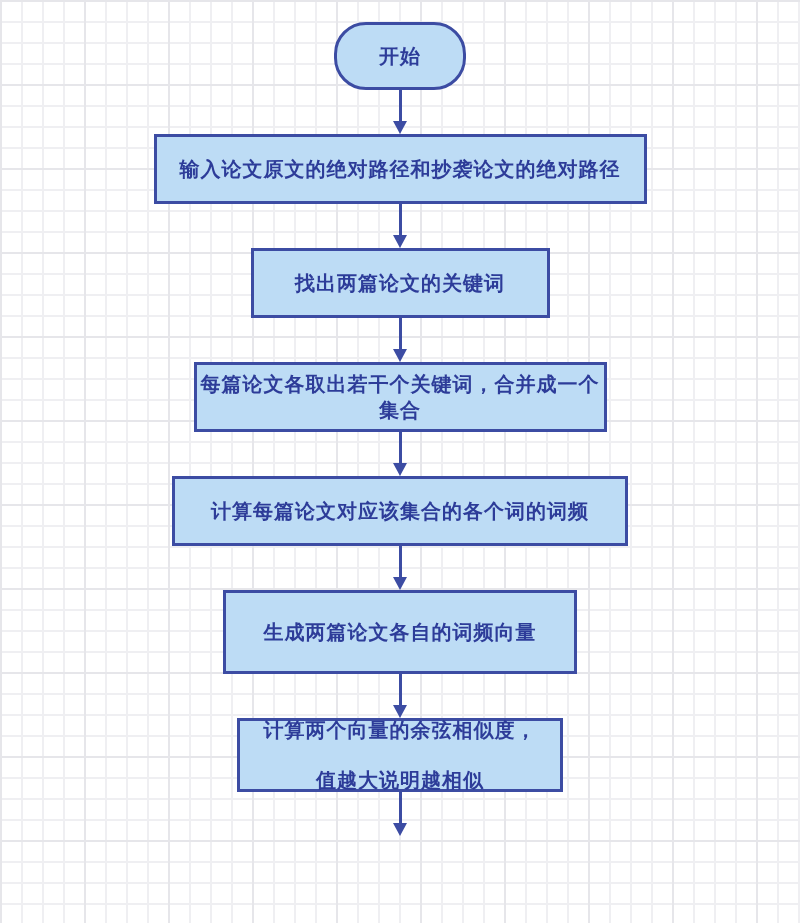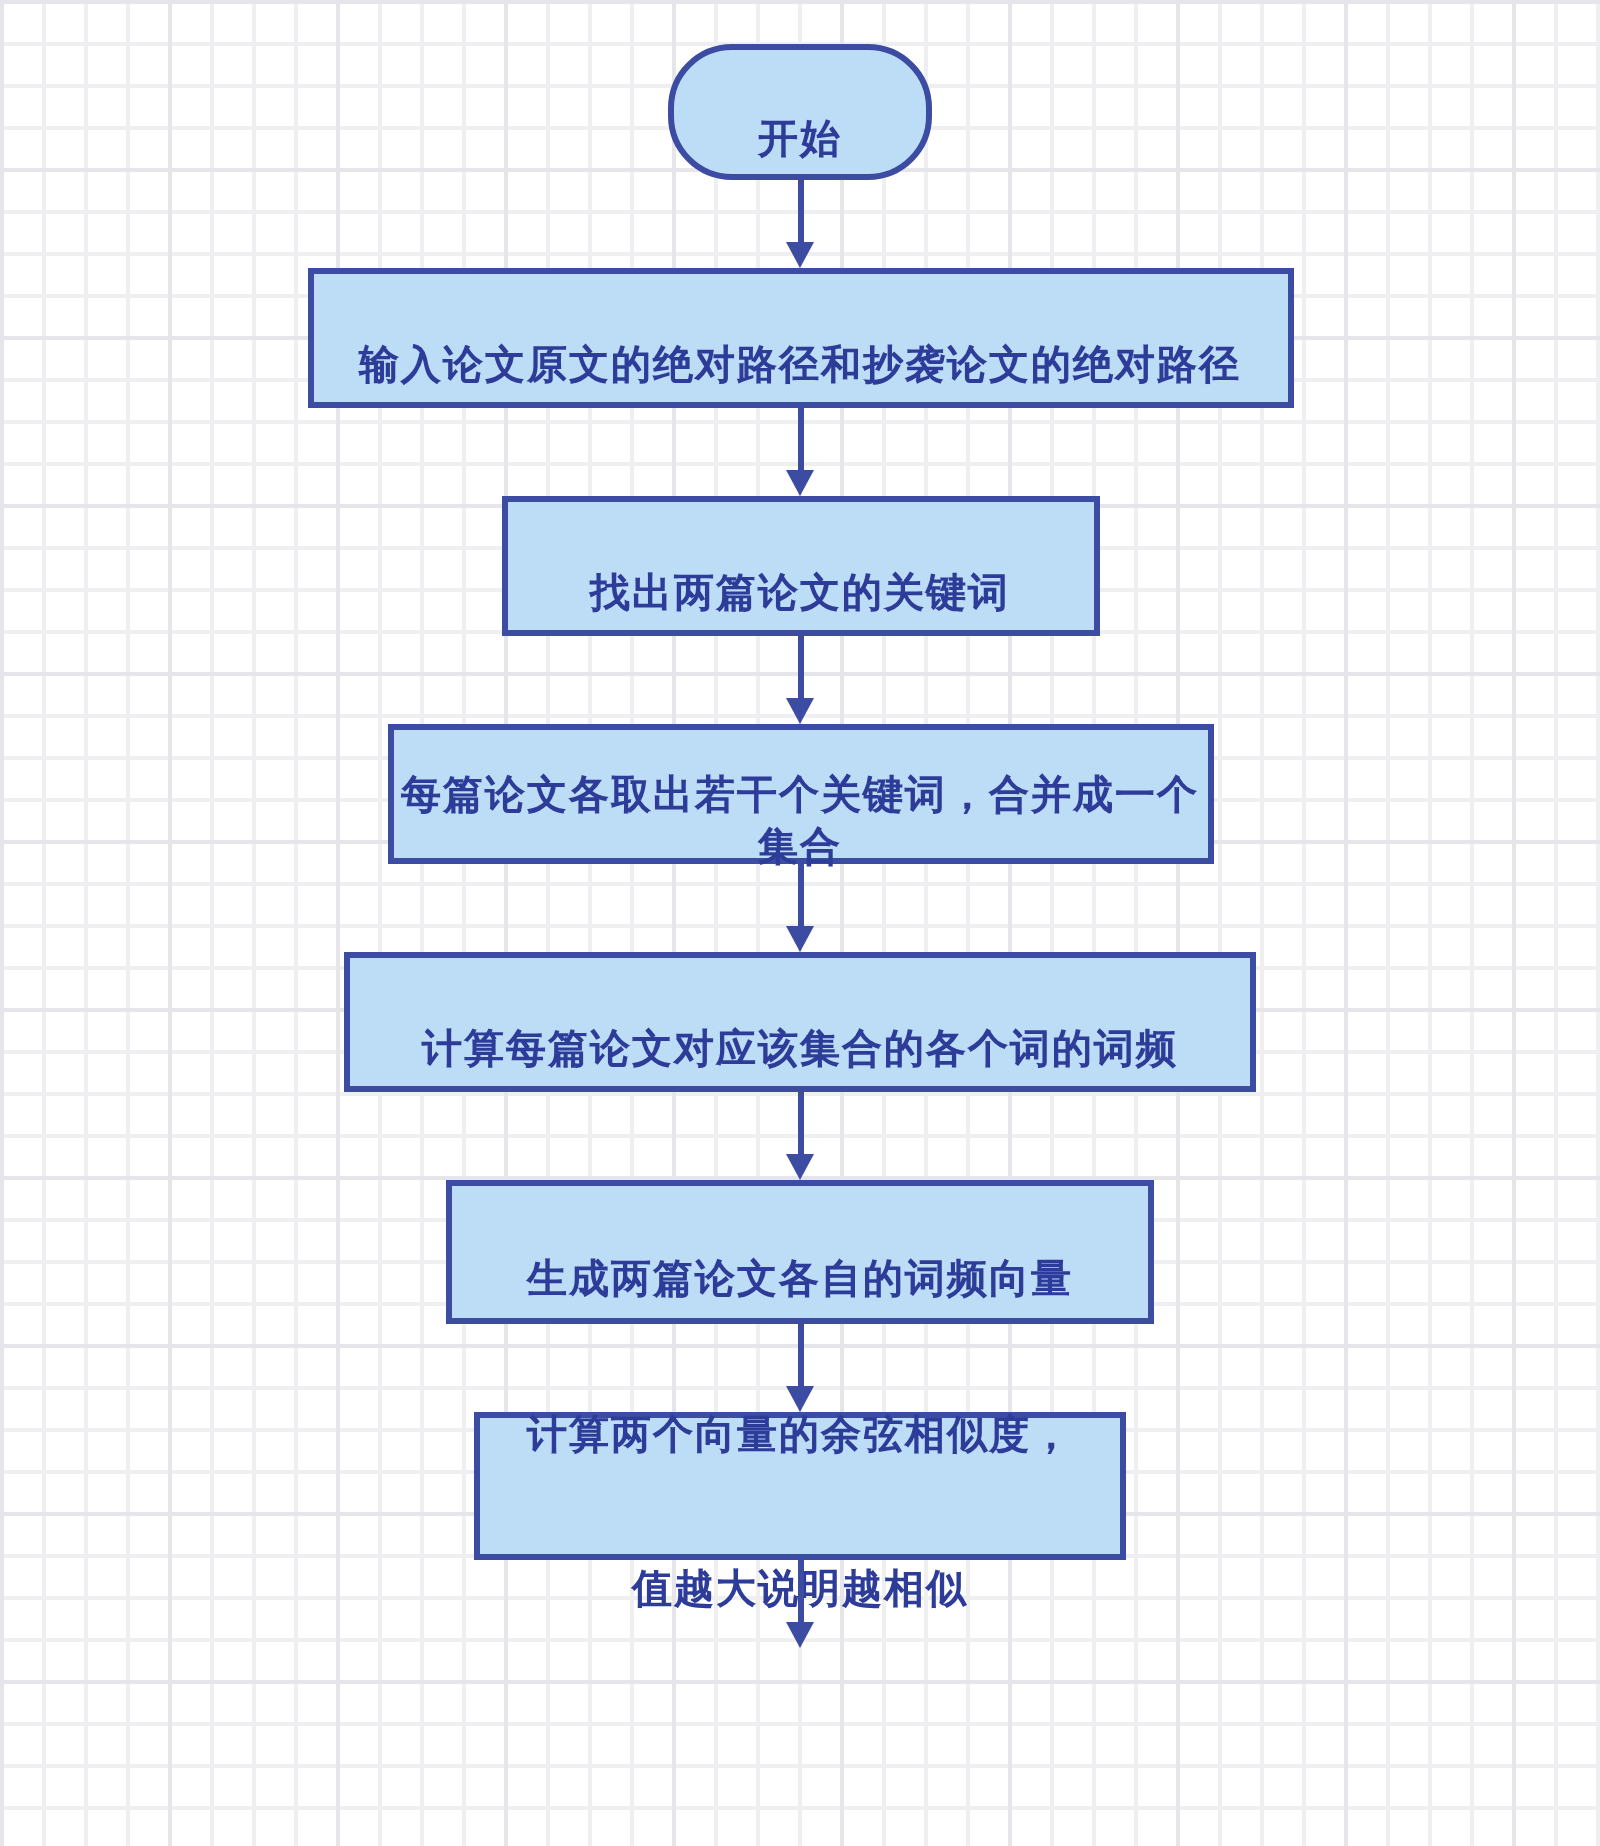--- a/index.html
+++ b/index.html
@@ -51,23 +51,23 @@
   .terminator {
     width: 132px;
     height: 68px;
     border-radius: 32px;
   }
   .process { height: 70px; }
   .w-step1 { width: 493px; }
   .w-step2 { width: 299px; }
   .w-step3 { width: 413px; }
   .w-step4 { width: 456px; font-family: Liberation Serif, serif; }
-  .w-step5 { width: 354px; height: 72px; }
+  .w-step5 { width: 354px; height: 84px; }
   .w-step6 { width: 326px; height: 74px; gap: 24px; }
-  .node-line { display: block; margin-top: 27px; }
+  .node-line { display: block; }
   .connector {
     flex: 0 0 auto;
     height: 44px;
     display: flex;
     flex-direction: column;
     align-items: center;
   }
   .connector-line {
     width: 3px;
     flex: 1 1 auto;

